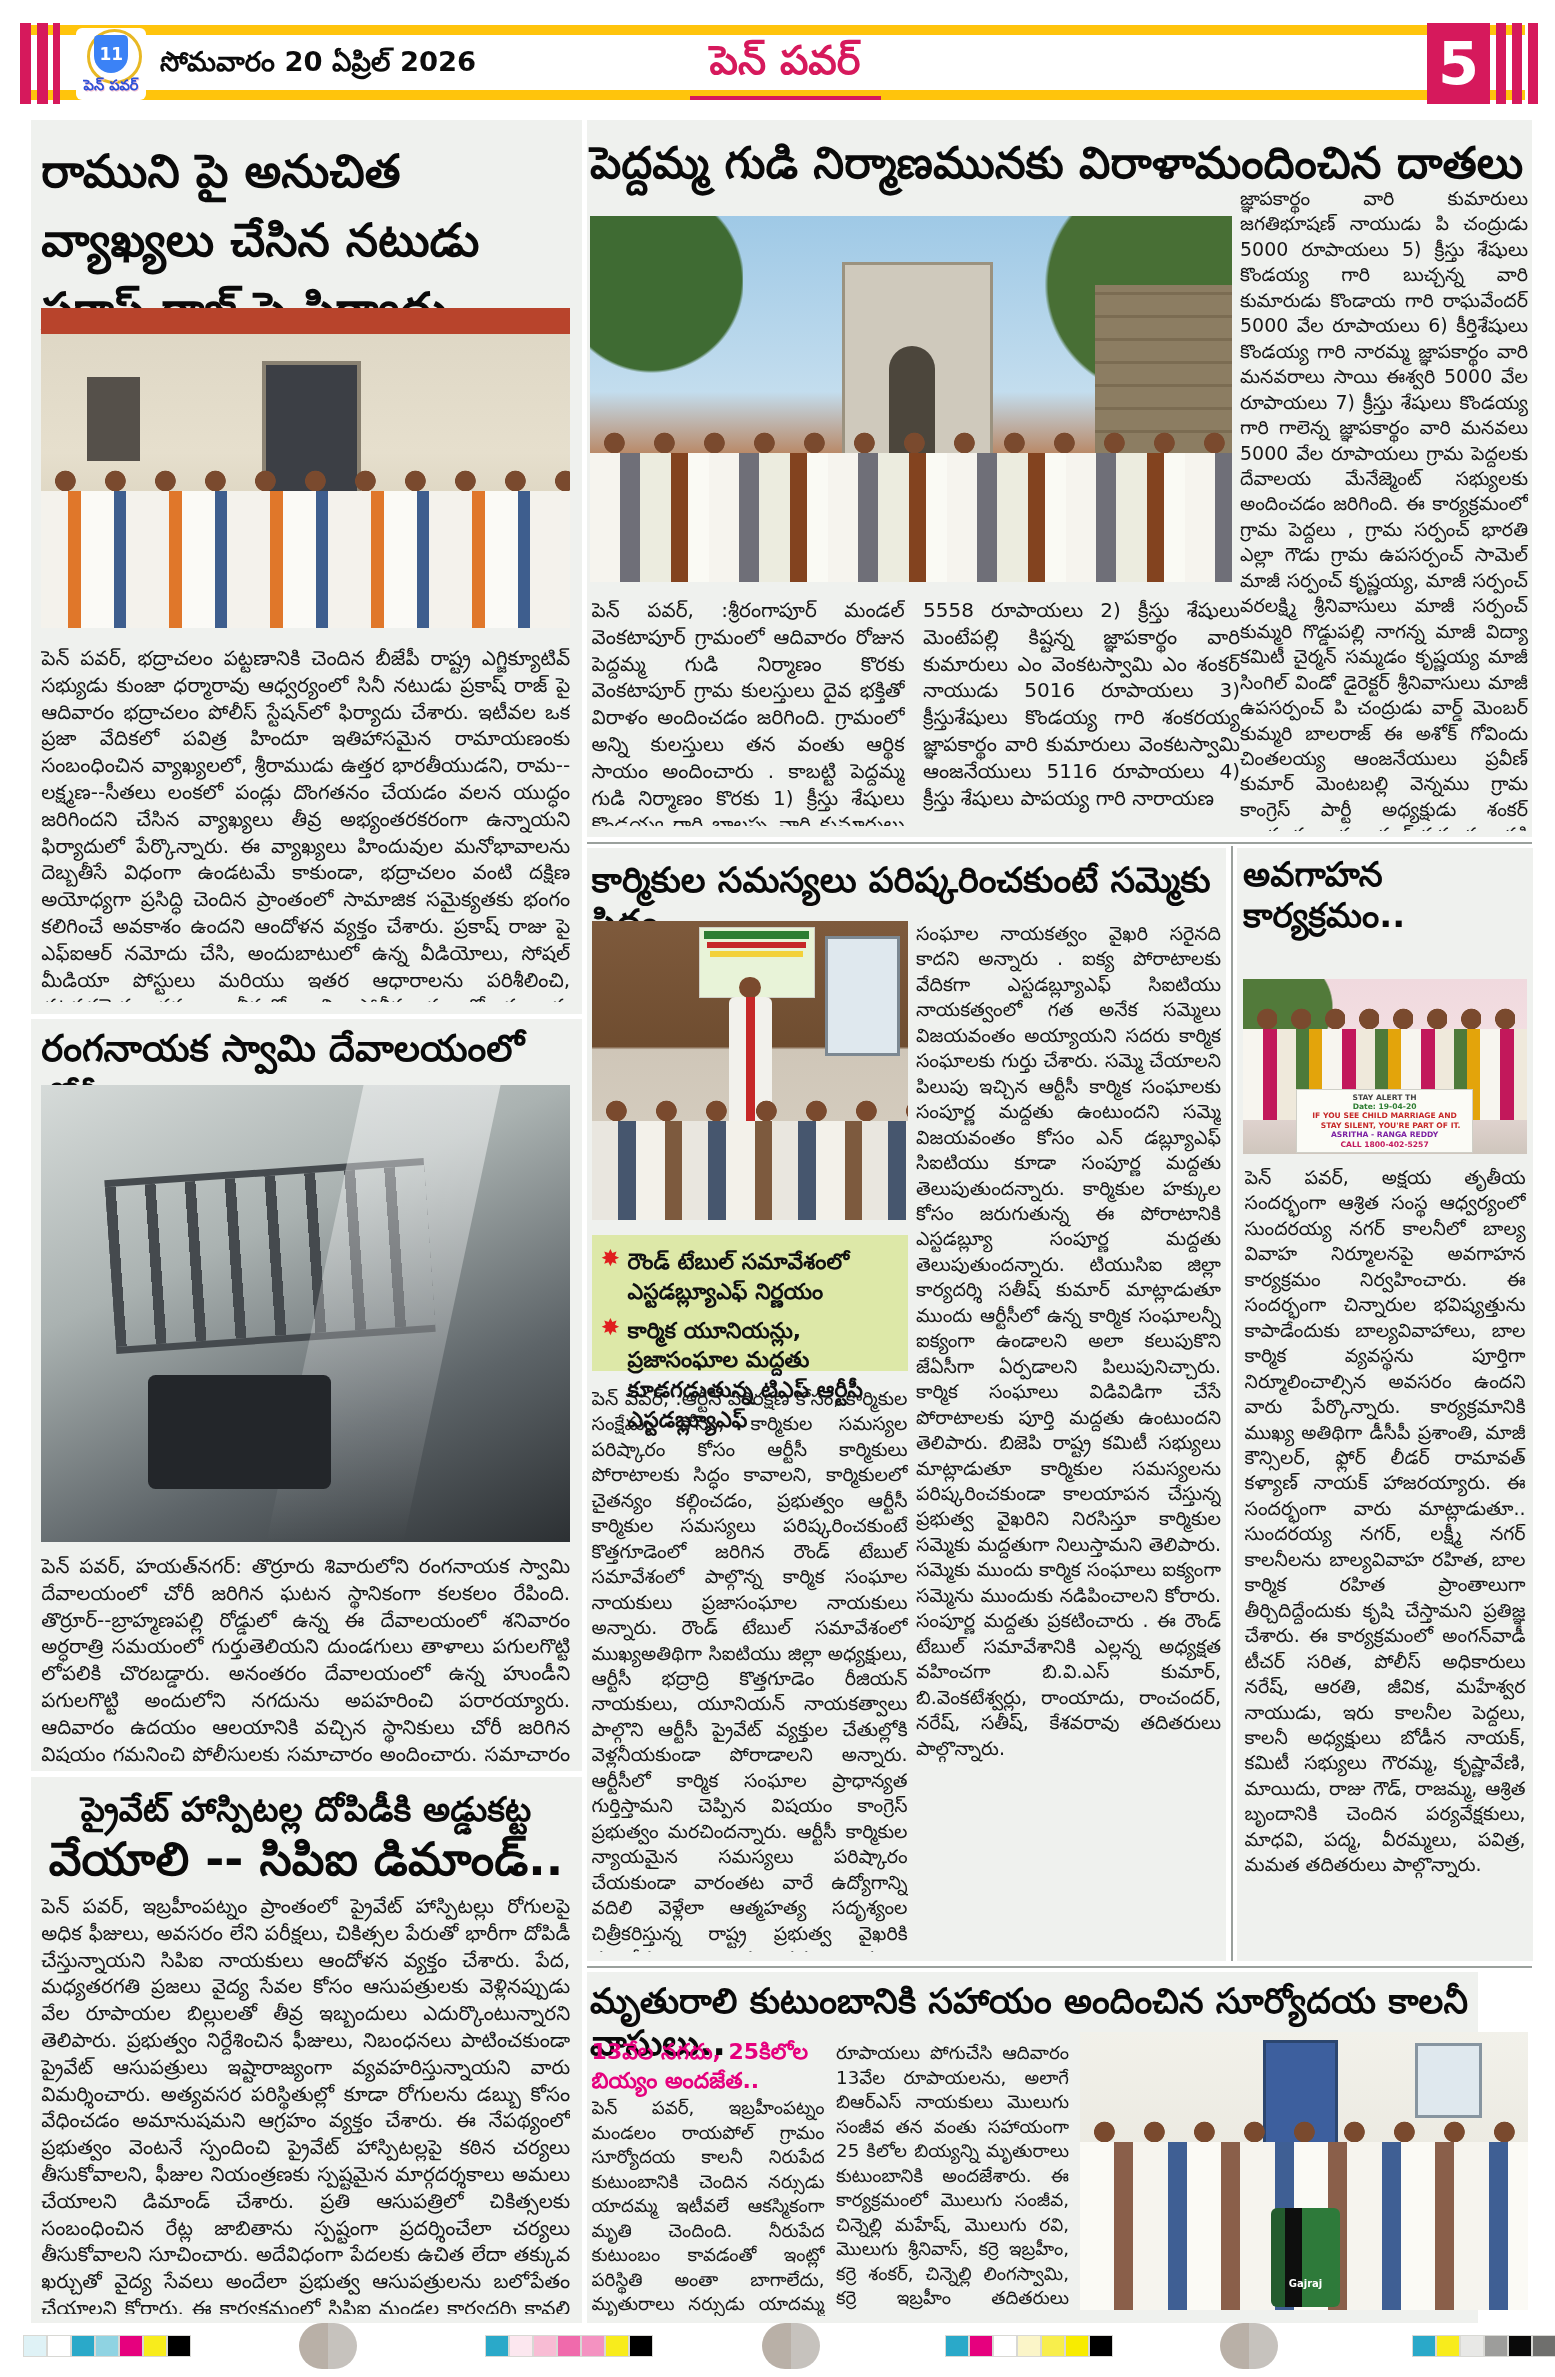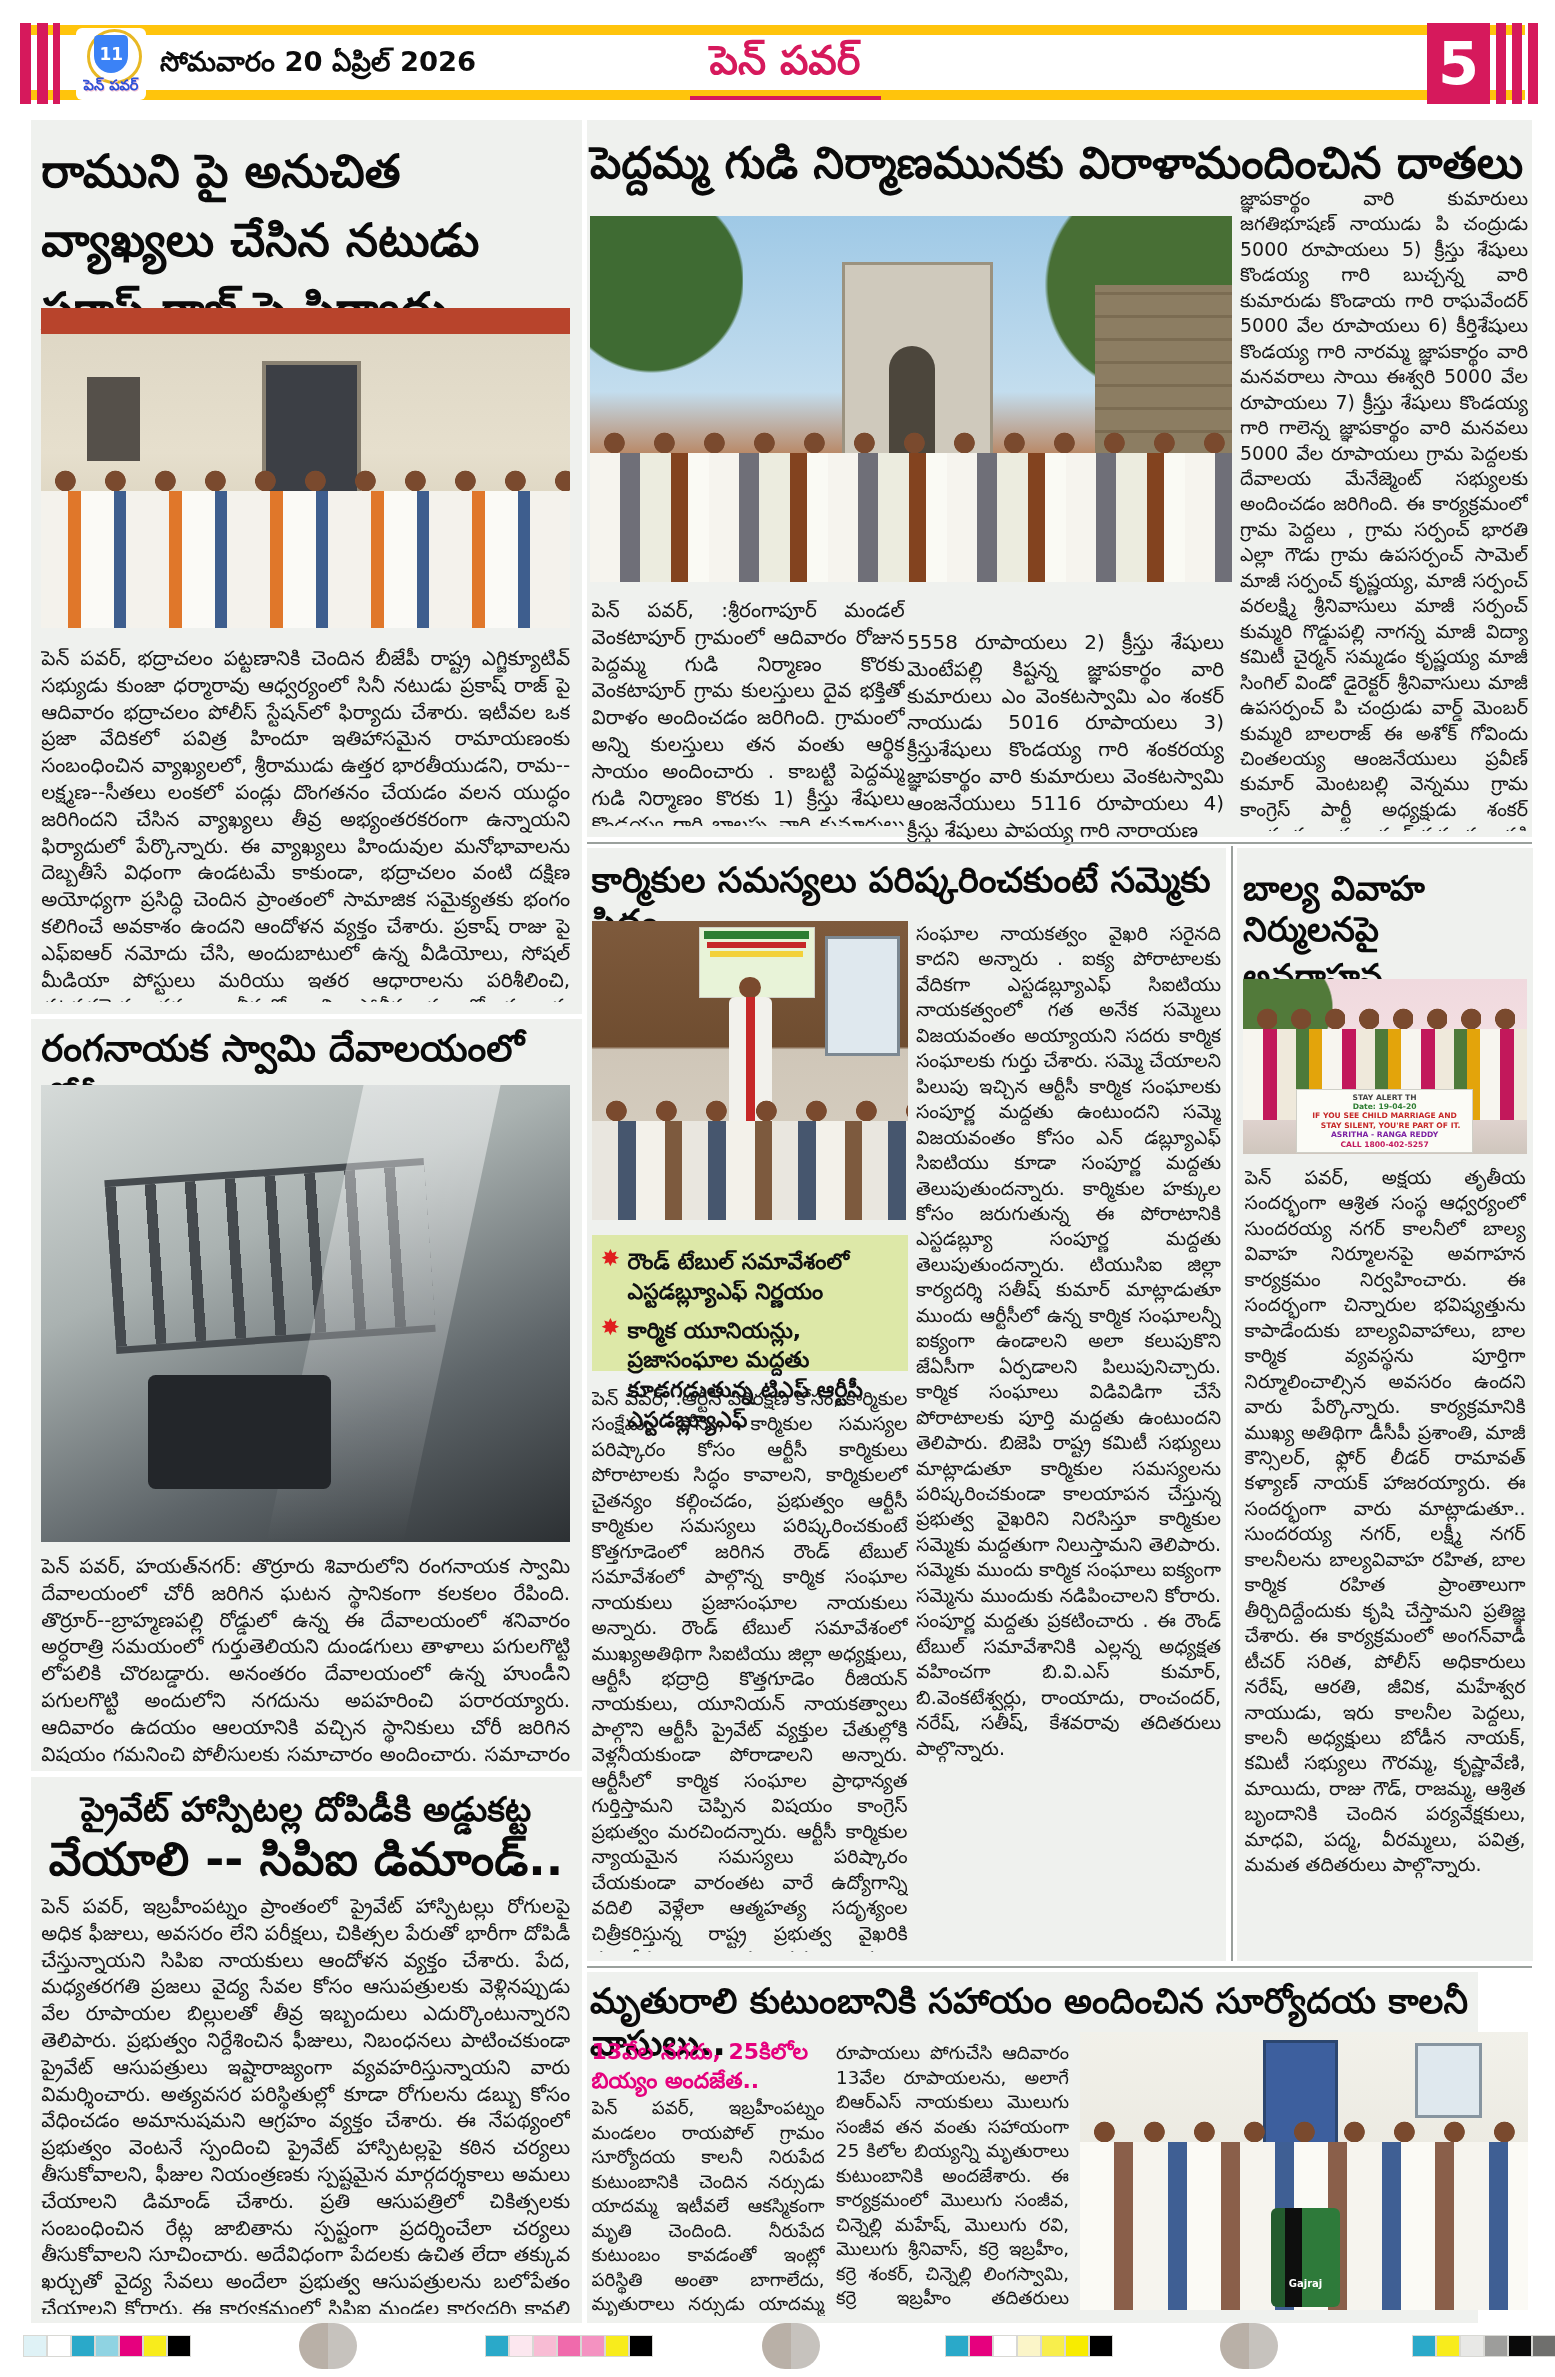--- a/index.html
+++ b/index.html
@@ -115,21 +115,21 @@
       <div class="abs" style="right:-38px;top:-23px;width:229px;height:229px;background:radial-gradient(circle at 50% 40%,#486f35 0 60%,transparent 62%);"></div>
       <div class="abs" style="left:252px;top:46px;width:145px;height:191px;background:#cfc9bc;border:3px solid #9b927f;"></div>
       <div class="abs" style="left:299px;top:130px;width:46px;height:107px;background:#4c463c;border-radius:23px 23px 0 0;"></div>
       <div class="abs" style="right:0;top:69px;width:137px;height:168px;background:repeating-linear-gradient(0deg,#8c7d62 0 20px,#7b6c52 20px 23px);"></div>
       <div class="crowd" style="height:152px;">
         <div class="heads"></div>
         <div class="bodies" style="background:repeating-linear-gradient(90deg,#f6f4ee 0 30.5px,#6f6f78 30.5px 50px,#ececdf 50px 81px,#83431f 81px 98px,#fafaf4 98px 119px);"></div>
       </div>
     </div>
     <div class="body-text" style="position:absolute;left:4.6px;top:477px;width:313px;height:229px;overflow:hidden;">పెన్ పవర్, :శ్రీరంగాపూర్ మండల్ వెంకటాపూర్ గ్రామంలో ఆదివారం రోజున పెద్దమ్మ గుడి నిర్మాణం కొరకు వెంకటాపూర్ గ్రామ కులస్తులు దైవ భక్తితో విరాళం అందించడం జరిగింది. గ్రామంలో అన్ని కులస్తులు తన వంతు ఆర్థిక సాయం అందించారు . కాబట్టి పెద్దమ్మ గుడి నిర్మాణం కొరకు 1) క్రీస్తు శేషులు కొండయ్య గారి బాలప్ప వారి కుమారులు కే వెంకటస్వామి కె ఆంజనేయులు</div>
-    <div class="body-text" style="position:absolute;left:320px;top:477px;width:317px;height:229px;overflow:hidden;margin-top:32px;">5558 రూపాయలు 2) క్రీస్తు శేషులు మెంటేపల్లి కిష్టన్న జ్ఞాపకార్థం వారి కుమారులు ఎం వెంకటస్వామి ఎం శంకర్ నాయుడు 5016 రూపాయలు 3) క్రీస్తుశేషులు కొండయ్య గారి శంకరయ్య జ్ఞాపకార్థం వారి కుమారులు వెంకటస్వామి ఆంజనేయులు 5116 రూపాయలు 4) క్రీస్తు శేషులు పాపయ్య గారి నారాయణ</div>
+    <div class="body-text" style="position:absolute;left:336px;top:477px;width:317px;height:229px;overflow:hidden;">5558 రూపాయలు 2) క్రీస్తు శేషులు మెంటేపల్లి కిష్టన్న జ్ఞాపకార్థం వారి కుమారులు ఎం వెంకటస్వామి ఎం శంకర్ నాయుడు 5016 రూపాయలు 3) క్రీస్తుశేషులు కొండయ్య గారి శంకరయ్య జ్ఞాపకార్థం వారి కుమారులు వెంకటస్వామి ఆంజనేయులు 5116 రూపాయలు 4) క్రీస్తు శేషులు పాపయ్య గారి నారాయణ</div>
     <div class="body-text" style="position:absolute;left:653px;top:66px;width:288px;height:645px;overflow:hidden;font-size:19px;">జ్ఞాపకార్థం వారి కుమారులు జగతిభూషణ్ నాయుడు పి చంద్రుడు 5000 రూపాయలు 5) క్రీస్తు శేషులు కొండయ్య గారి బుచ్చన్న వారి కుమారుడు కొండాయ గారి రాఘవేందర్ 5000 వేల రూపాయలు 6) కీర్తిశేషులు కొండయ్య గారి నారమ్మ జ్ఞాపకార్థం వారి మనవరాలు సాయి ఈశ్వరి 5000 వేల రూపాయలు 7) క్రీస్తు శేషులు కొండయ్య గారి గాలెన్న జ్ఞాపకార్థం వారి మనవలు 5000 వేల రూపాయలు గ్రామ పెద్దలకు దేవాలయ మేనేజ్మెంట్ సభ్యులకు అందించడం జరిగింది. ఈ కార్యక్రమంలో గ్రామ పెద్దలు , గ్రామ సర్పంచ్ భారతి ఎల్లా గౌడు గ్రామ ఉపసర్పంచ్ సామెల్ మాజీ సర్పంచ్ కృష్ణయ్య, మాజీ సర్పంచ్ వరలక్ష్మి శ్రీనివాసులు మాజీ సర్పంచ్ కుమ్మరి గొడ్డుపల్లి నాగన్న మాజీ విద్యా కమిటీ చైర్మన్ సమ్మడం కృష్ణయ్య మాజీ సింగిల్ విండో డైరెక్టర్ శ్రీనివాసులు మాజీ ఉపసర్పంచ్ పి చంద్రుడు వార్డ్ మెంబర్ కుమ్మరి బాలరాజ్ ఈ అశోక్ గోవిందు చింతలయ్య ఆంజనేయులు ప్రవీణ్ కుమార్ మెంటబల్లి వెన్నము గ్రామ కాంగ్రెస్ పార్టీ అధ్యక్షుడు శంకర్ నాయుడు బుక్య ఆనంద్ కుమ్యప జానకి రాముడు దశరథ నాగులు పరుశురం రాముడు ధర్మయ్య భగవంతుడు దేవేందర్ మహేందర్ నాగరాజా నాగన్న సింగన్న ఎల్లయ్య గ్రామ పెద్దలు గ్రామ ప్రజలు నాయకులు తదితరులు పాల్గొన్నారు.</div>
   </div>
 
   <div class="abs rule" style="left:587px;top:842px;width:945px;height:1.5px;"></div>
   <div class="abs rule" style="left:1231px;top:846px;width:1.5px;height:1115px;"></div>
 
   <div class="abs panel" style="left:587px;top:848px;width:639px;height:1113px;">
     <div class="headline" style="padding:10.7px 6.1px 7.6px 4.6px;font-size:35px;line-height:1.2;">కార్మికుల సమస్యలు పరిష్కరించకుంటే సమ్మెకు సిద్ధం</div>
     <div class="abs photo" style="left:4.6px;top:73px;width:316px;height:299px;background:linear-gradient(180deg,#7e5a3c 0%,#6f4d30 42%,#cfc6b8 43%,#d9d2c4 100%);">
       <div class="abs" style="right:7.6px;top:15.2px;width:69px;height:114px;background:#dfe8ee;border:3px solid #7c8892;"></div>
@@ -155,21 +155,20 @@
       <div style="display:flex;gap:7.6px;">
         <span class="bullet-star">✸</span>
         <span class="bullet-text">కార్మిక యూనియన్లు, ప్రజాసంఘాల మద్దతు కూడగడుతున్న టిఎస్ ఆర్టీసీ ఎస్టడబ్ల్యూఎఫ్</span>
       </div>
     </div>
     <div class="body-text" style="position:absolute;left:4.6px;top:538px;width:316px;height:566px;overflow:hidden;font-size:19px;">పెన్ పవర్, :ఆర్టీసీ పరిరక్షణ కోసం, కార్మికుల సంక్షేమం కోసం, కార్మికుల సమస్యల పరిష్కారం కోసం ఆర్టీసీ కార్మికులు పోరాటాలకు సిద్ధం కావాలని, కార్మికులలో చైతన్యం కల్గించడం, ప్రభుత్వం ఆర్టీసీ కార్మికుల సమస్యలు పరిష్కరించకుంటే కొత్తగూడెంలో జరిగిన రౌండ్ టేబుల్ సమావేశంలో పాల్గొన్న కార్మిక సంఘాల నాయకులు ప్రజాసంఘాల నాయకులు అన్నారు. రౌండ్ టేబుల్ సమావేశంలో ముఖ్యఅతిథిగా సిఐటియు జిల్లా అధ్యక్షులు, ఆర్టీసీ భద్రాద్రి కొత్తగూడెం రీజియన్ నాయకులు, యూనియన్ నాయకత్వాలు పాల్గొని ఆర్టీసీ ప్రైవేట్ వ్యక్తుల చేతుల్లోకి వెళ్లనీయకుండా పోరాడాలని అన్నారు. ఆర్టీసీలో కార్మిక సంఘాల ప్రాధాన్యత గుర్తిస్తామని చెప్పిన విషయం కాంగ్రెస్ ప్రభుత్వం మరచిందన్నారు. ఆర్టీసీ కార్మికుల న్యాయమైన సమస్యలు పరిష్కారం చేయకుండా వారంతట వారే ఉద్యోగాన్ని వదిలి వెళ్లేలా ఆత్మహత్య సదృశ్యంల చిత్రీకరిస్తున్న రాష్ట్ర ప్రభుత్వ వైఖరికి వ్యతిరేకంగా కార్మిక వర్గం ఐక్యంగా ముందుకు సాగాలని వారు అన్నారు. ఆర్టీసీ సంస్థలో నెలకొని ఉన్న సమస్యలు పరిష్కారం చేయాలని ఎస్టడబ్ల్యుఎఫ్ నాయకత్వంలో దశలవారి ఆందోళన పోరాటలను నిర్వహిస్తున్నమని తెలిపారు . ఈ క్రమంలోనే ప్రధాన పోరాటాలు కొనసాగిస్తున్న ఎస్ డబ్ల్యూ ఎఫ్ సంఘ నాయకత్వానికి తెలియజేయకుండా, సంప్రదింపులు చేయకుండా సమ్మె నోటీసులు ఇచ్చిన కొన్ని కార్మిక</div>
     <div class="body-text" style="position:absolute;left:329px;top:73px;width:305px;height:1031px;overflow:hidden;font-size:19px;">సంఘాల నాయకత్వం వైఖరి సరైనది కాదని అన్నారు . ఐక్య పోరాటాలకు వేదికగా ఎస్టడబ్ల్యూఎఫ్ సిఐటియు నాయకత్వంలో గత అనేక సమ్మెలు విజయవంతం అయ్యాయని సదరు కార్మిక సంఘాలకు గుర్తు చేశారు. సమ్మె చేయాలని పిలుపు ఇచ్చిన ఆర్టీసీ కార్మిక సంఘాలకు సంపూర్ణ మద్దతు ఉంటుందని సమ్మె విజయవంతం కోసం ఎన్ డబ్ల్యూఎఫ్ సిఐటియు కూడా సంపూర్ణ మద్దతు తెలుపుతుందన్నారు. కార్మికుల హక్కుల కోసం జరుగుతున్న ఈ పోరాటానికి ఎస్టడబ్ల్యూ సంపూర్ణ మద్దతు తెలుపుతుందన్నారు. టియుసిఐ జిల్లా కార్యదర్శి సతీష్ కుమార్ మాట్లాడుతూ ముందు ఆర్టీసీలో ఉన్న కార్మిక సంఘాలన్నీ ఐక్యంగా ఉండాలని అలా కలుపుకొని జేఏసీగా ఏర్పడాలని పిలుపునిచ్చారు. కార్మిక సంఘాలు విడివిడిగా చేసే పోరాటాలకు పూర్తి మద్దతు ఉంటుందని తెలిపారు. బిజెపి రాష్ట్ర కమిటీ సభ్యులు మాట్లాడుతూ కార్మికుల సమస్యలను పరిష్కరించకుండా కాలయాపన చేస్తున్న ప్రభుత్వ వైఖరిని నిరసిస్తూ కార్మికుల సమ్మెకు మద్దతుగా నిలుస్తామని తెలిపారు. సమ్మెకు ముందు కార్మిక సంఘాలు ఐక్యంగా సమ్మెను ముందుకు నడిపించాలని కోరారు. సంపూర్ణ మద్దతు ప్రకటించారు . ఈ రౌండ్ టేబుల్ సమావేశానికి ఎల్లన్న అధ్యక్షత వహించగా బి.వి.ఎస్ కుమార్, బి.వెంకటేశ్వర్లు, రాంయాదు, రాంచందర్, నరేష్, సతీష్, కేశవరావు తదితరులు పాల్గొన్నారు.</div>
   </div>
 
   <div class="abs panel" style="left:1237px;top:848px;width:296px;height:1113px;">
-    <div class="headline" style="padding:20px 6.1px 0 6.1px;font-size:34px;line-height:1.2;">బాల్య వివాహ నిర్ములనపై</div>
     <div class="headline" style="padding:6.1px 6.1px 4.6px 6.1px;font-size:34px;line-height:1.2;">అవగాహన కార్యక్రమం..</div>
     <div class="abs photo" style="left:6.1px;top:131px;width:284px;height:175px;background:linear-gradient(180deg,#f0d9de 0%,#f4e2e4 55%,#cfc6bd 100%);">
       <div class="abs" style="left:-15.2px;top:-15.2px;width:107px;height:107px;background:radial-gradient(circle at 50% 40%,#527a3a 0 60%,transparent 62%);"></div>
       <div class="crowd" style="height:114px;bottom:34px;">
         <div class="heads" style="background-size:34px 23px;"></div>
         <div class="bodies" style="background:repeating-linear-gradient(90deg,#f7f5ef 0 20px,#c2185b 20px 34px,#efe9db 34px 53px,#4e7a3a 53px 66px,#e3a40b 66px 79px);"></div>
       </div>
       <div class="banner-card" style="left:53px;bottom:1.5px;width:175px;height:59px;font-size:7.6px;padding-top:2.3px;">
         <div style="color:#444;">STAY ALERT TH</div>
         <div style="color:#2e7d32;">Date: 19-04-20</div>

